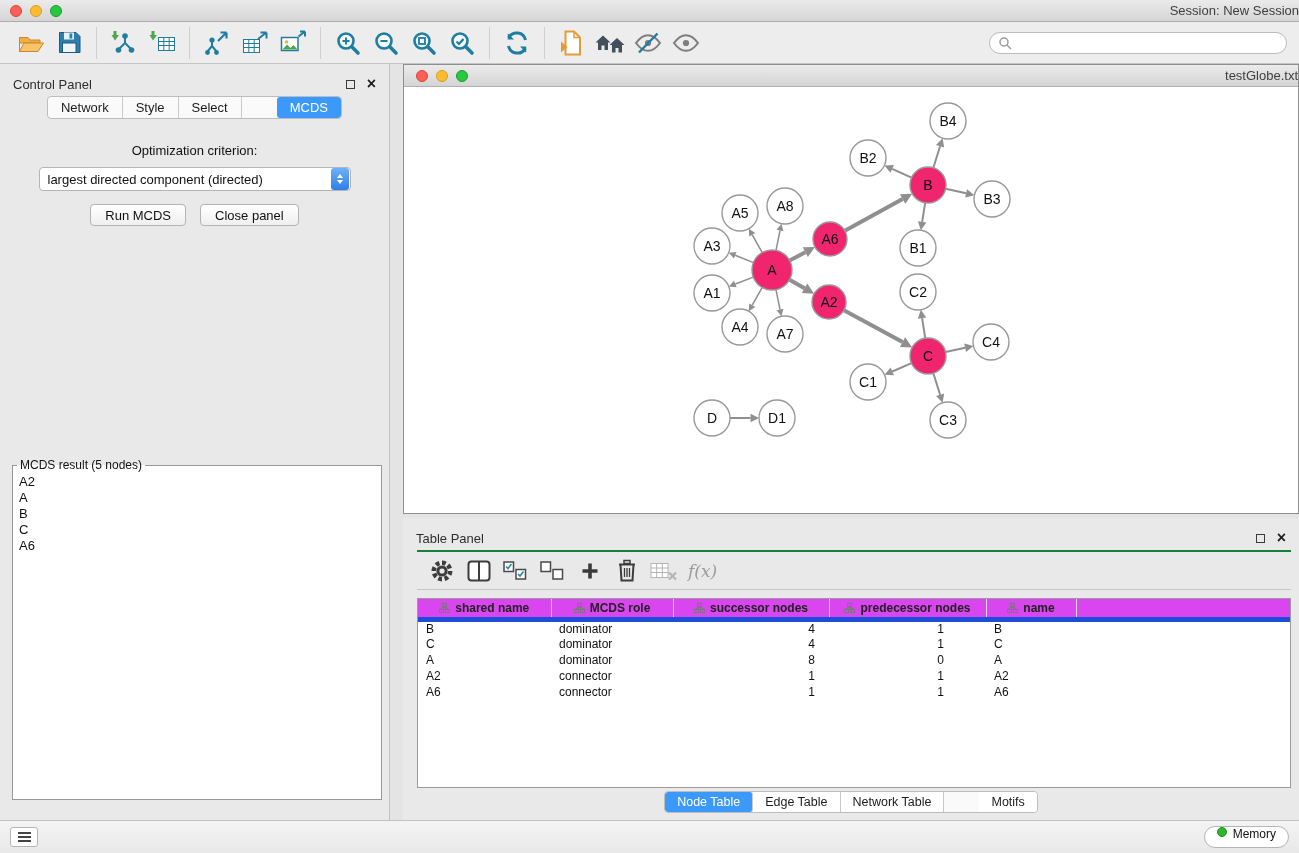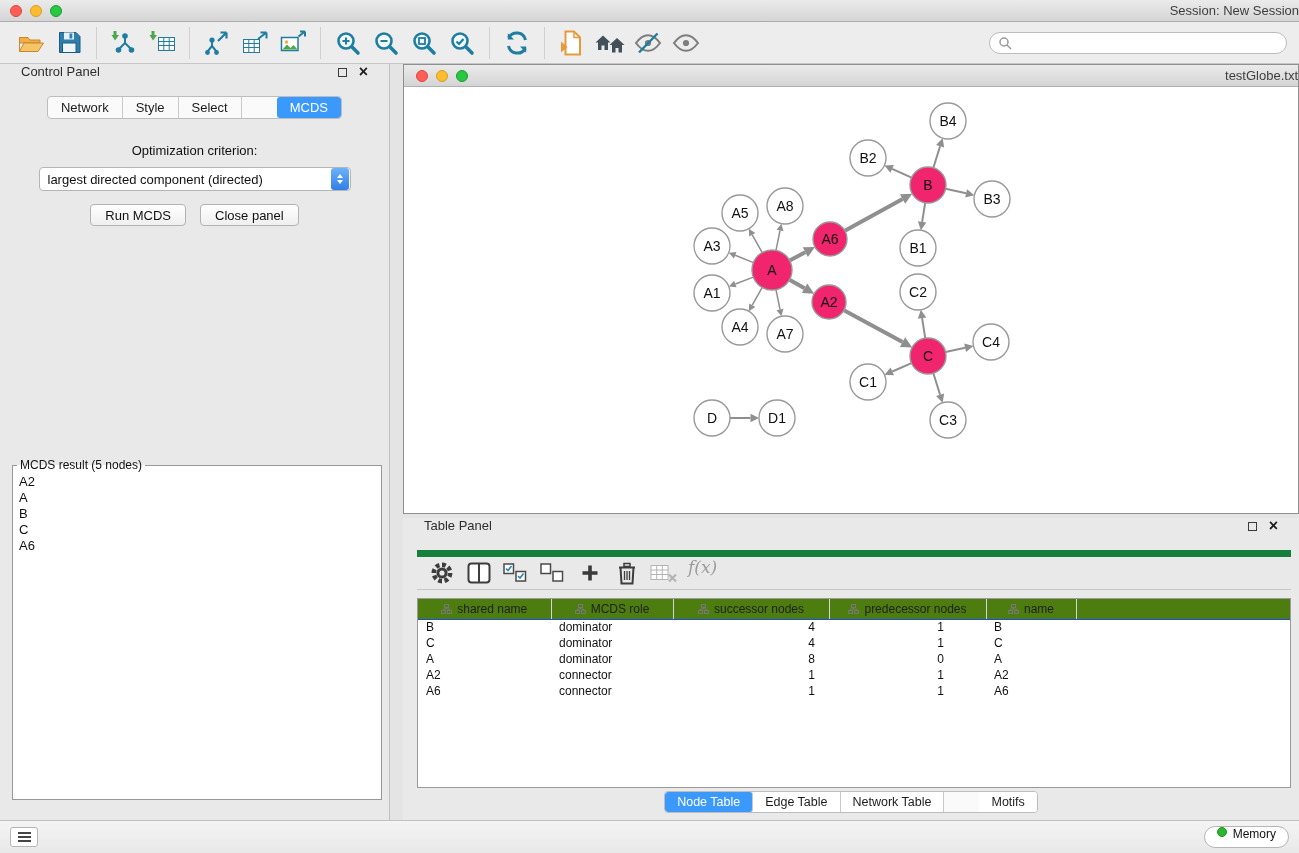--- a/index.html
+++ b/index.html
@@ -15,21 +15,21 @@
 .light.green{background:#28c840;border:1px solid #1f9a31;}
 .wtitle{flex:1;text-align:right;font-size:13px;color:#3e3e3e;margin-left:8px;}
 
 .toolbar{position:absolute;left:0;top:22px;width:100%;height:42px;background:#ededed;border-bottom:1px solid #c6c6c6;display:flex;align-items:center;padding:0 12px;}
 .tbtn{width:38px;height:34px;display:flex;align-items:center;justify-content:center;}
 .tsep{width:1px;height:32px;background:#d0d0d0;margin:0 8px;}
 .search-wrap{margin-left:auto;width:298px;height:22px;border:1px solid #bcbcbc;border-radius:12px;background:#fff;display:flex;align-items:center;padding:0 8px;gap:4px;}
 .search-wrap input{border:none;outline:none;flex:1;font-size:12px;font-family:inherit;background:transparent;}
 
 .control-panel{position:absolute;left:0;top:64px;width:390px;height:756px;background:#e9e9e9;border-right:1px solid #c0c0c0;}
-.panel-header{height:28px;display:flex;align-items:flex-start;padding:0 21px;font-size:13px;color:#2e2e2e;}
+.panel-header{height:28px;display:flex;align-items:flex-end;padding:0 13px;font-size:13px;color:#2e2e2e;}
 .panel-controls{margin-left:auto;display:flex;align-items:center;gap:12px;}
 .float-icon{width:9px;height:9px;border:1.5px solid #3a3a3a;display:inline-block;}
 .close-x{font-size:16px;font-weight:bold;color:#1c1c1c;line-height:1;}
 .seg-row{display:flex;justify-content:center;margin-top:4px;}
 .seg-group{display:inline-flex;border:1px solid #bdbdbd;border-radius:4px;background:#fafafa;overflow:hidden;}
 .seg{padding:3px 13px;font-size:13px;color:#1c1c1c;border-right:1px solid #c9c9c9;white-space:nowrap;}
 .seg:last-child{border-right:none;margin-left:35px;}
 .seg.active{background:#3b99fc;color:#fff;border-radius:3px;}
 .opt-label{text-align:center;margin-top:24px;font-size:13px;}
 .combo{margin:9px auto 0;width:312px;height:24px;background:#fff;border:1px solid #b5b5b5;border-radius:4px;display:flex;align-items:center;}
@@ -43,26 +43,26 @@
 .result-box legend{font-size:12px;color:#111;margin-left:4px;padding:0 3px;}
 .result-list{padding-top:2px;}
 .result-item{font-size:13px;padding:0 0 1px 6px;line-height:15px;}
 
 .net-window{position:absolute;left:403px;top:64px;width:896px;height:450px;border:1px solid #8f8f8f;background:#fff;}
 .net-titlebar{height:22px;background:linear-gradient(#ebebeb,#d4d4d4);border-bottom:1px solid #b0b0b0;position:relative;display:flex;align-items:center;}
 .net-titlebar .lights{left:12px;}
 .net-canvas{display:block;width:894px;height:426px;background:#fff;}
 
 .table-panel{position:absolute;left:403px;top:518px;width:896px;height:302px;background:#e9e9e9;}
-.table-toolbar{position:absolute;left:14px;top:32px;right:8px;height:40px;border-top:7px solid #15803d;border-bottom:1px solid #c6c6c6;display:flex;padding:0 6px;}
+.table-toolbar{position:absolute;left:14px;top:32px;right:8px;height:40px;border-top:2px solid #15803d;border-bottom:1px solid #c6c6c6;display:flex;align-items:center;padding:0 6px;}
 .ttbtn{width:37px;height:32px;display:flex;align-items:center;justify-content:center;}
 .fx{font-family:"DejaVu Serif","Liberation Serif",serif;font-style:italic;font-size:17px;color:#9a9a9a;padding-left:6px;}
 .table-wrap{position:absolute;left:14px;top:80px;right:8px;height:190px;background:#fff;border:1px solid #9a9a9a;overflow:hidden;}
 table.node-table{border-collapse:collapse;width:100%;table-layout:fixed;}
-.node-table th{height:20px;background:#4d7c0f;border-bottom:1px solid #1d4ed8;border-right:1px solid #d4d4d4;font-weight:normal;font-size:12px;color:#222;}
+.node-table th{height:20px;background:#d946ef;border-bottom:5px solid #1d4ed8;border-right:1px solid #d4d4d4;font-weight:bold;font-size:12px;color:#222;}
 .node-table th:last-child{border-right:none;}
 .th-inner{display:flex;align-items:center;justify-content:center;gap:5px;}
 .node-table td{font-size:12px;height:16px;padding:0 8px;white-space:nowrap;overflow:hidden;}
 .node-table td.num-s{text-align:right;padding-right:14px;}
 .node-table td.num-p{text-align:right;padding-right:42px;}
 .table-tabs{position:absolute;left:0;right:0;bottom:7px;display:flex;justify-content:center;}
 .table-tabs .seg{font-size:12.5px;padding:3px 12px;background:#fff;}
 .table-tabs .seg.active{background:#3b99fc;}
 
 .statusbar{position:absolute;left:0;top:820px;width:100%;height:33px;background:linear-gradient(#f4f4f4,#e8e8e8);border-top:1px solid #c2c2c2;}

